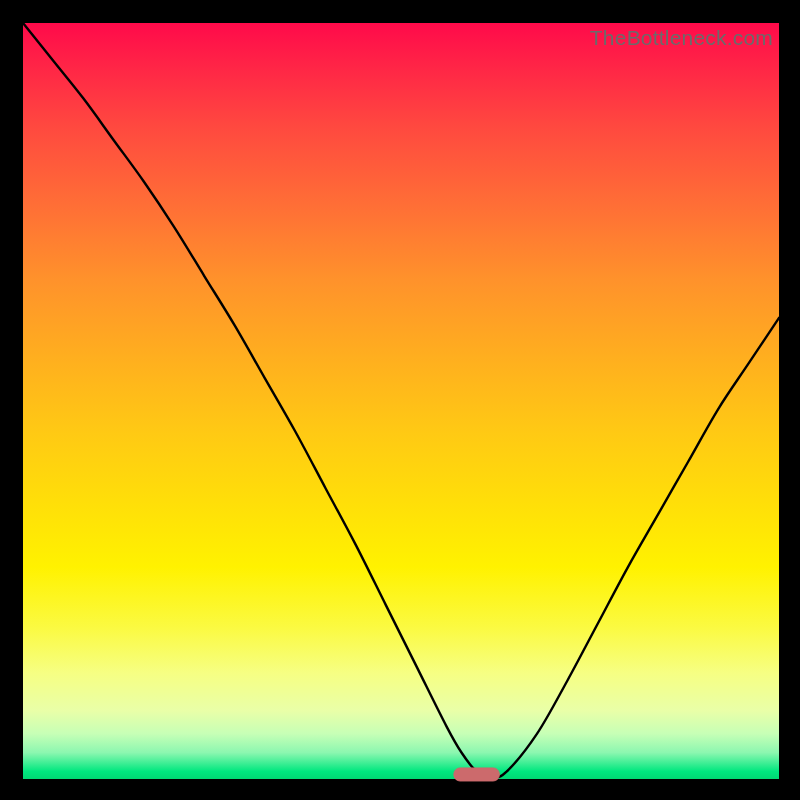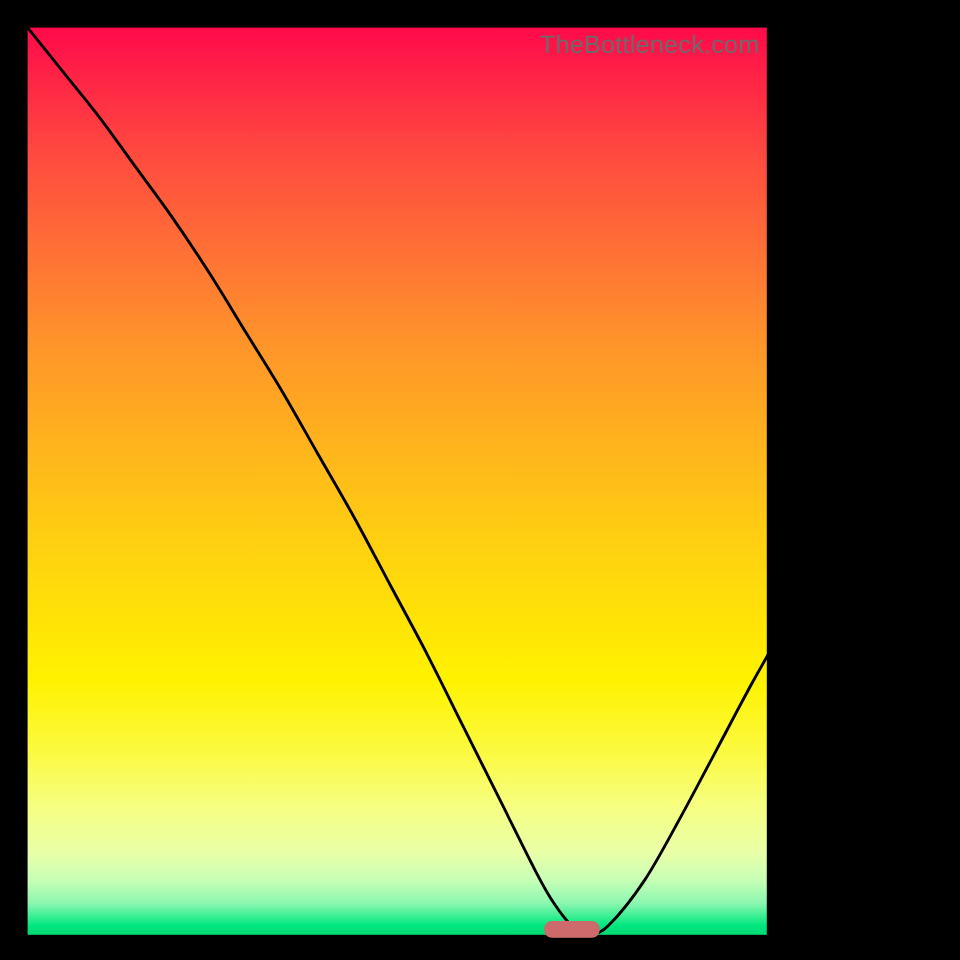--- a/index.html
+++ b/index.html
@@ -14,21 +14,21 @@
   .frame {
     position: relative;
     width: 800px;
     height: 800px;
     background: #000;
   }
   .plot-area {
     position: absolute;
     left: 23px;
     top: 23px;
-    width: 616px;
+    width: 756px;
     height: 756px;
     
     background: linear-gradient(
       to bottom,
       #ff0a4a 0%,
       #ff2646 6%,
       #ff4a3f 14%,
       #ff6e36 24%,
       #ff922b 34%,
       #ffae1f 44%,

